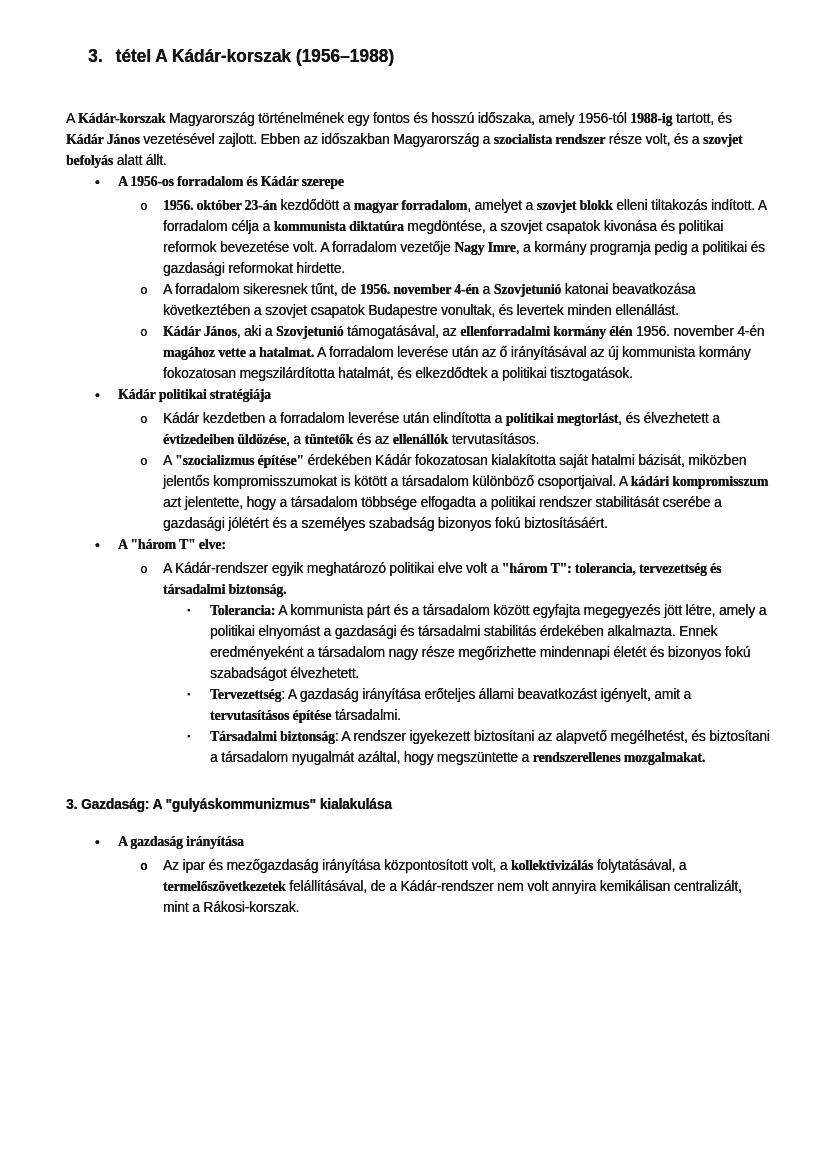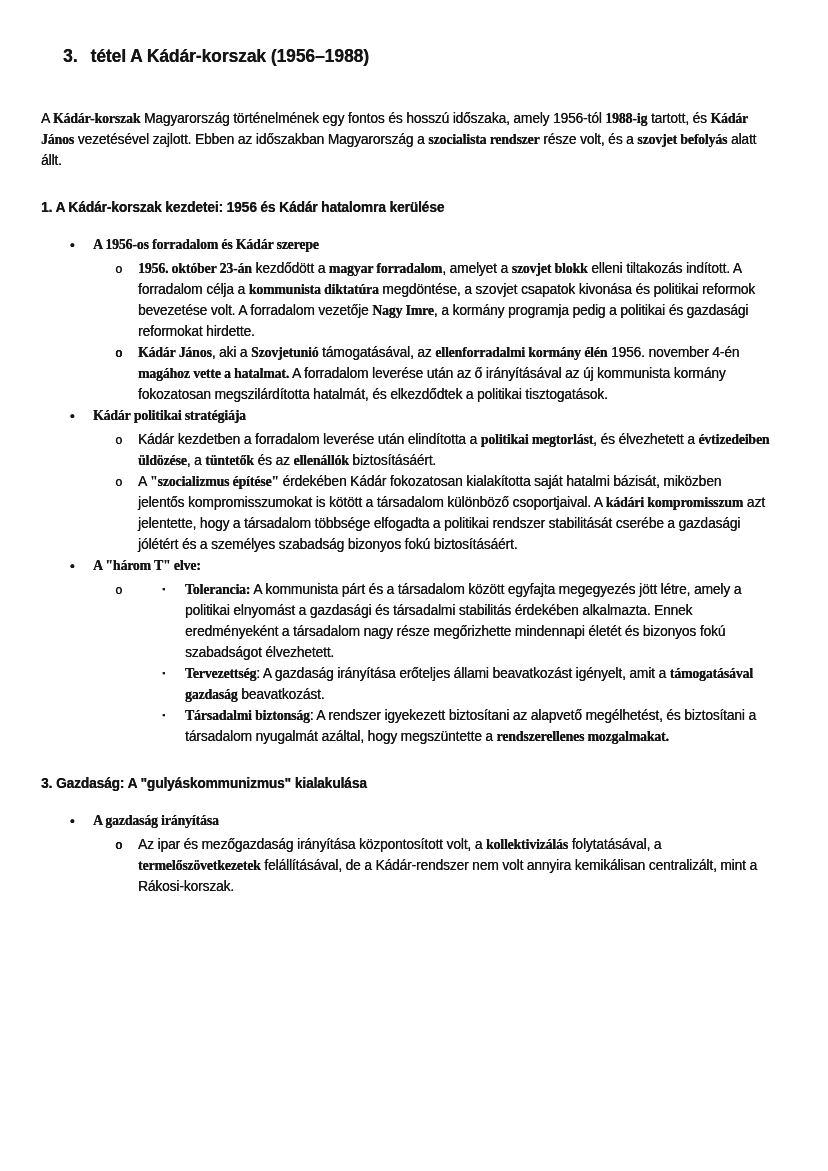--- a/index.html
+++ b/index.html
@@ -11,21 +11,21 @@
     width: 828px;
     height: 1171px;
     overflow: hidden;
     font-family: "Liberation Sans", sans-serif;
     color: #151515;
   }
   .page {
     box-sizing: border-box;
     width: 828px;
     height: 1171px;
-    padding: 44px 58px 0 41px;
+    padding: 44px 58px 0 66px;
     background: #ffffff;
     
     text-shadow: 0.25px 0 0 currentColor;
   }
   .doc-title {
     font-weight: bold;
     font-size: 17.5px;
     line-height: 24px;
     margin: 0 0 40px 22px;
     letter-spacing: -0.1px;
@@ -62,31 +62,30 @@
 </style>
 </head>
 <body>
 
 <div class="page">
   <h1 class="doc-title"><span class="num">3.</span><span>tétel A Kádár-korszak (1956–1988)</span></h1>
 
   <p class="intro"><span>A </span><span class="b">Kádár-korszak</span><span> Magyarország történelmének egy fontos és hosszú időszaka, amely 1956-tól </span><span class="b">1988-ig</span><span> tartott, és </span><span class="b">Kádár János</span><span> vezetésével zajlott. Ebben az időszakban Magyarország a </span><span class="b">szocialista rendszer</span><span> része volt, és a </span><span class="b">szovjet befolyás</span><span> alatt állt.</span></p>
 
   <div>
-      <div class="section-heading">1. A Kádár-korszak kezdetei: 1956 és Kádár hatalomra kerülése</div>
       <div class="li l1"><span class="marker">•</span><span><span class="b">A 1956-os forradalom és Kádár szerepe</span></span></div>
       <div class="li l2"><span class="marker">o</span><span><span class="b">1956. október 23-án</span><span> kezdődött a </span><span class="b">magyar forradalom</span><span>, amelyet a </span><span class="b">szovjet blokk</span><span> elleni tiltakozás indított. A forradalom célja a </span><span class="b">kommunista diktatúra</span><span> megdöntése, a szovjet csapatok kivonása és politikai reformok bevezetése volt. A forradalom vezetője </span><span class="b">Nagy Imre</span><span>, a kormány programja pedig a politikai és gazdasági reformokat hirdette.</span></span></div>
-      <div class="li l2"><span class="marker">o</span></div>
+      <div class="li l2"><span class="marker">o</span><span><span>A forradalom sikeresnek tűnt, de </span><span class="b">1956. november 4-én</span><span> a </span><span class="b">Szovjetunió</span><span> katonai beavatkozása következtében a szovjet csapatok Budapestre vonultak, és levertek minden ellenállást.</span></span></div>
       <div class="li l2"><span class="marker">o</span><span><span class="b">Kádár János</span><span>, aki a </span><span class="b">Szovjetunió</span><span> támogatásával, az </span><span class="b">ellenforradalmi kormány élén</span><span> 1956. november 4-én </span><span class="b">magához vette a hatalmat.</span><span> A forradalom leverése után az ő irányításával az új kommunista kormány fokozatosan megszilárdította hatalmát, és elkezdődtek a politikai tisztogatások.</span></span></div>
       <div class="li l1"><span class="marker">•</span><span><span class="b">Kádár politikai stratégiája</span></span></div>
-      <div class="li l2"><span class="marker">o</span><span><span>Kádár kezdetben a forradalom leverése után elindította a </span><span class="b">politikai megtorlást</span><span>, és élvezhetett a </span><span class="b">évtizedeiben üldözése</span><span>, a </span><span class="b">tüntetők</span><span> és az </span><span class="b">ellenállók</span><span> biztosításáért.</span></span></div>
+      <div class="li l2"><span class="marker">o</span><span><span>Kádár kezdetben a forradalom leverése után elindította a </span><span class="b">politikai megtorlást</span><span>, és élvezhetett a </span><span class="b">évtizedeiben üldözése</span><span>, a </span><span class="b">tüntetők</span><span> és az </span><span class="b">ellenállók</span><span> tervutasításos.</span></span></div>
       <div class="li l2"><span class="marker">o</span><span><span>A </span><span class="b">"szocializmus építése"</span><span> érdekében Kádár fokozatosan kialakította saját hatalmi bázisát, miközben jelentős kompromisszumokat is kötött a társadalom különböző csoportjaival. A </span><span class="b">kádári kompromisszum</span><span> azt jelentette, hogy a társadalom többsége elfogadta a politikai rendszer stabilitását cserébe a gazdasági jólétért és a személyes szabadság bizonyos fokú biztosításáért.</span></span></div>
       <div class="li l1"><span class="marker">•</span><span><span class="b">A "három T" elve:</span></span></div>
-      <div class="li l2"><span class="marker">o</span></div>
+      <div class="li l2"><span class="marker">o</span><span><span>A Kádár-rendszer egyik meghatározó politikai elve volt a </span><span class="b">"három T": tolerancia, tervezettség és társadalmi biztonság.</span></span></div>
       <div class="li l3"><span class="marker">▪</span><span><span class="b">Tolerancia:</span><span> A kommunista párt és a társadalom között egyfajta megegyezés jött létre, amely a politikai elnyomást a gazdasági és társadalmi stabilitás érdekében alkalmazta. Ennek eredményeként a társadalom nagy része megőrizhette mindennapi életét és bizonyos fokú szabadságot élvezhetett.</span></span></div>
-      <div class="li l3"><span class="marker">▪</span><span><span class="b">Tervezettség</span><span>: A gazdaság irányítása erőteljes állami beavatkozást igényelt, amit a </span><span class="b">támogatásával gazdaság</span><span> beavatkozást.</span></span></div>
+      <div class="li l3"><span class="marker">▪</span><span><span class="b">Tervezettség</span><span>: A gazdaság irányítása erőteljes állami beavatkozást igényelt, amit a </span><span class="b">tervutasításos építése</span><span> társadalmi.</span></span></div>
       <div class="li l3"><span class="marker">▪</span><span><span class="b">Társadalmi biztonság</span><span>: A rendszer igyekezett biztosítani az alapvető megélhetést, és biztosítani a társadalom nyugalmát azáltal, hogy megszüntette a </span><span class="b">rendszerellenes mozgalmakat.</span></span></div>
       <div class="section-heading">3. Gazdaság: A "gulyáskommunizmus" kialakulása</div>
       <div class="li l1"><span class="marker">•</span><span><span class="b">A gazdaság irányítása</span></span></div>
       <div class="li l2"><span class="marker">o</span></div>
       <div class="li l2"><span class="marker">o</span><span><span>Az ipar és mezőgazdaság irányítása központosított volt, a </span><span class="b">kollektivizálás</span><span> folytatásával, a </span><span class="b">termelőszövetkezetek</span><span> felállításával, de a Kádár-rendszer nem volt annyira kemikálisan centralizált, mint a Rákosi-korszak.</span></span></div>
     </div>
 </div>
 
 </body></html>

